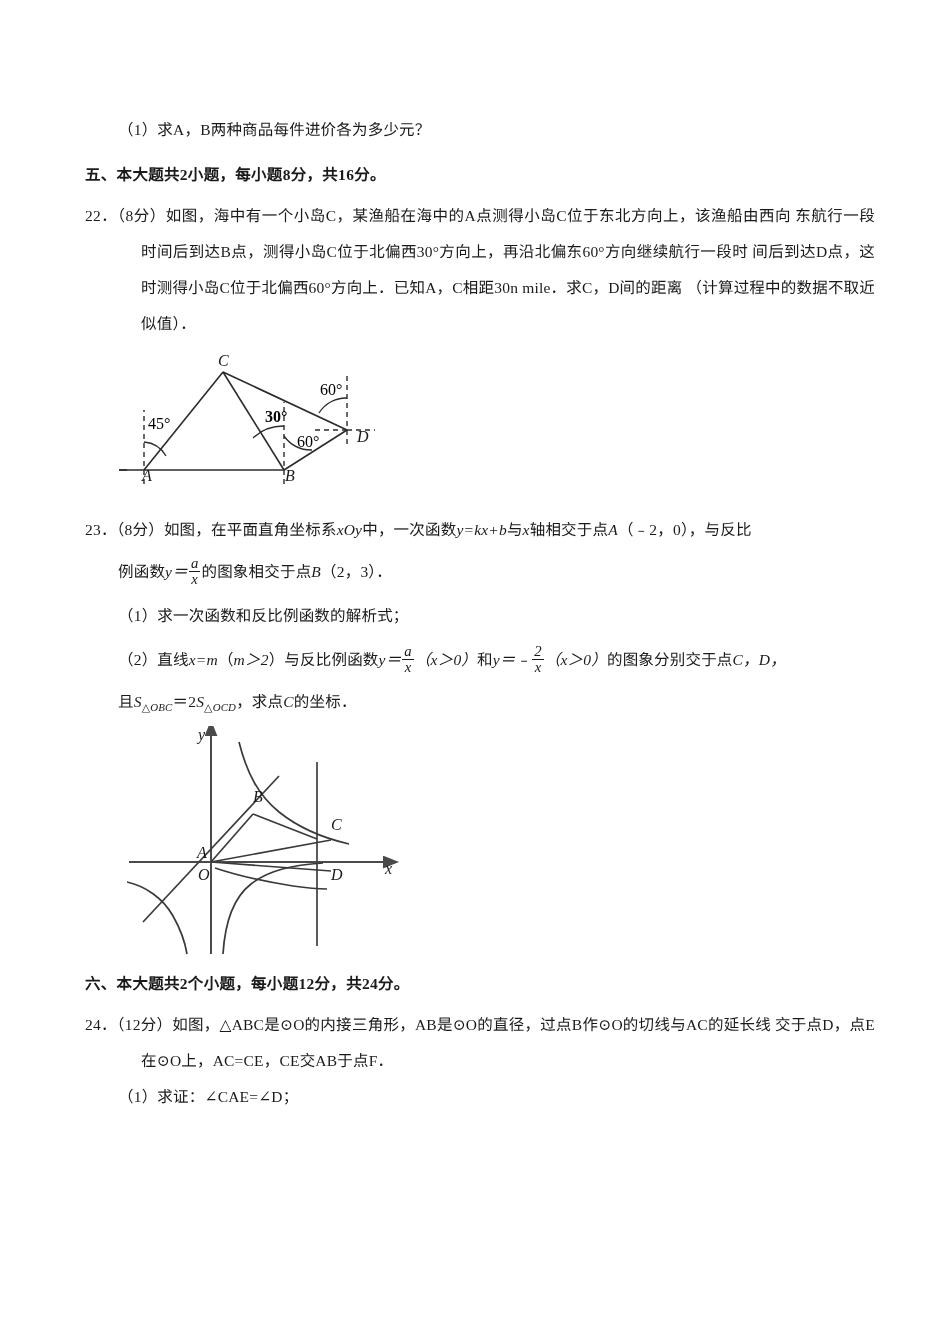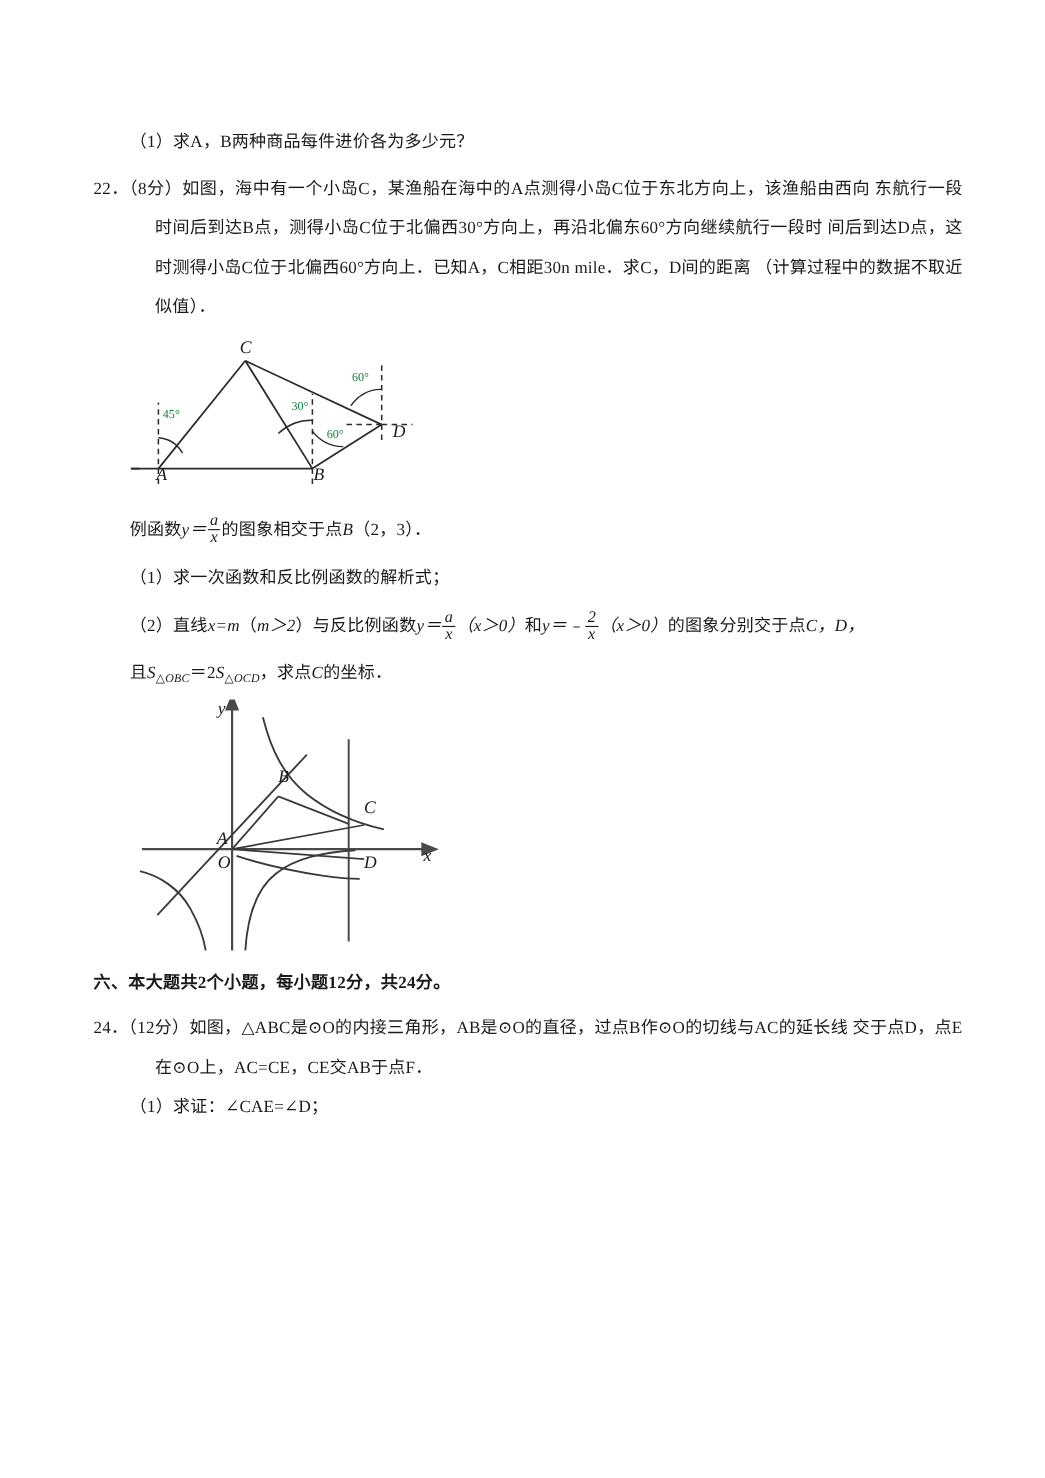--- a/index.html
+++ b/index.html
@@ -80,35 +80,36 @@
   }
   .fig-label {
     font-style: italic;
     font-size: 16px;
     font-family: "Liberation Serif", serif;
     position: absolute;
     color: #1a1a1a;
   }
   .ang-label {
     position: absolute;
-    font-size: 11px;
+    font-size: 16px;
     font-family: "Liberation Serif", serif;
-    color: #15803d;
+    color: #000000;
     white-space: nowrap;
   }
 </style>
 </head>
 <body>
 
 <div class="page">
   <div class="content">
 
     <div class="para sub">（1）求A，B两种商品每件进价各为多少元？</div>
 
 
+    <div class="section-head" style="margin-top:10px;">五、本大题共2小题，每小题8分，共16分。</div>
 
     <div class="para hang" style="padding-left:56px; text-indent:-56px; margin-top:6px;">
       <span>22．</span><span>（8分）</span><span>如图，海中有一个小岛C，某渔船在海中的A点测得小岛C位于东北方向上，该渔船由西向</span>
       <span>东航行一段时间后到达B点，测得小岛C位于北偏西30°方向上，再沿北偏东60°方向继续航行一段时</span>
       <span>间后到达D点，这时测得小岛C位于北偏西60°方向上．已知A，C相距30n mile．求C，D间的距离</span>
       <span>（计算过程中的数据不取近似值）．</span>
     </div>
 
     <div class="figwrap" style="height:152px; margin-top:8px;">
       <svg width="330" height="152" viewBox="0 0 330 152" style="position:absolute; left:22px; top:0;">
@@ -139,25 +140,28 @@
 
         <line x1="12" y1="120" x2="20" y2="120" stroke="#2b2b2b" stroke-width="1.6"></line>
       </svg>
 
       <span class="fig-label" style="left:57px; top:117px;">A</span>
       <span class="fig-label" style="left:200px; top:117px;">B</span>
       <span class="fig-label" style="left:133px; top:2px;">C</span>
       <span class="fig-label" style="left:272px; top:78px;">D</span>
 
       <span class="ang-label" style="left:63px; top:65px;text-align:right;">45°</span>
-      <span class="ang-label" style="left:180px; top:58px;">30°</span>
+      <span class="ang-label" style="left:180px; top:58px;font-weight:bold;">30°</span>
       <span class="ang-label" style="left:212px; top:83px;">60°</span>
       <span class="ang-label" style="left:235px; top:31px;">60°</span>
     </div>
 
+    <div class="para hang" style="padding-left:56px; text-indent:-56px; margin-top:10px;">
+      <span>23．</span><span>（8分）</span><span>如图，在平面直角坐标系</span><span class="it">xOy</span><span>中，一次函数</span><span class="it">y=kx+b</span><span>与</span><span class="it">x</span><span>轴相交于点</span><span class="it">A</span><span>（﹣2，0），与反比</span>
+    </div>
 
     <div class="para sub" style="margin-top:2px; line-height:44px;">
       <span>例函数</span><span class="it">y＝</span><span class="frac"><span class="nu">a</span><span class="de">x</span></span><span>的图象相交于点</span><span class="it">B</span><span>（2，3）．</span>
     </div>
 
     <div class="para sub" style="margin-top:4px;">（1）求一次函数和反比例函数的解析式；</div>
 
     <div class="para sub" style="margin-top:4px; line-height:44px;">
       <span>（2）直线</span><span class="it">x=m</span><span>（</span><span class="it">m＞2</span><span>）与反比例函数</span><span class="it">y＝</span><span class="frac"><span class="nu">a</span><span class="de">x</span></span><span class="it">（x＞0）</span><span>和</span><span class="it">y＝﹣</span><span class="frac"><span class="nu">2</span><span class="de">x</span></span><span class="it">（x＞0）</span><span>的图象分别交于点</span><span class="it">C，D，</span>
     </div>

